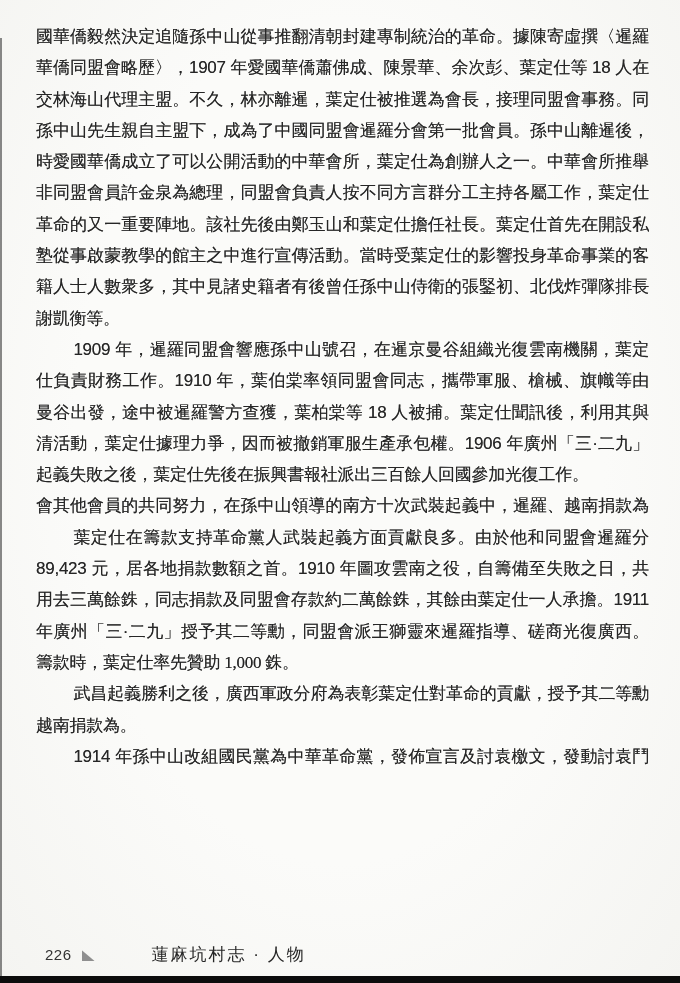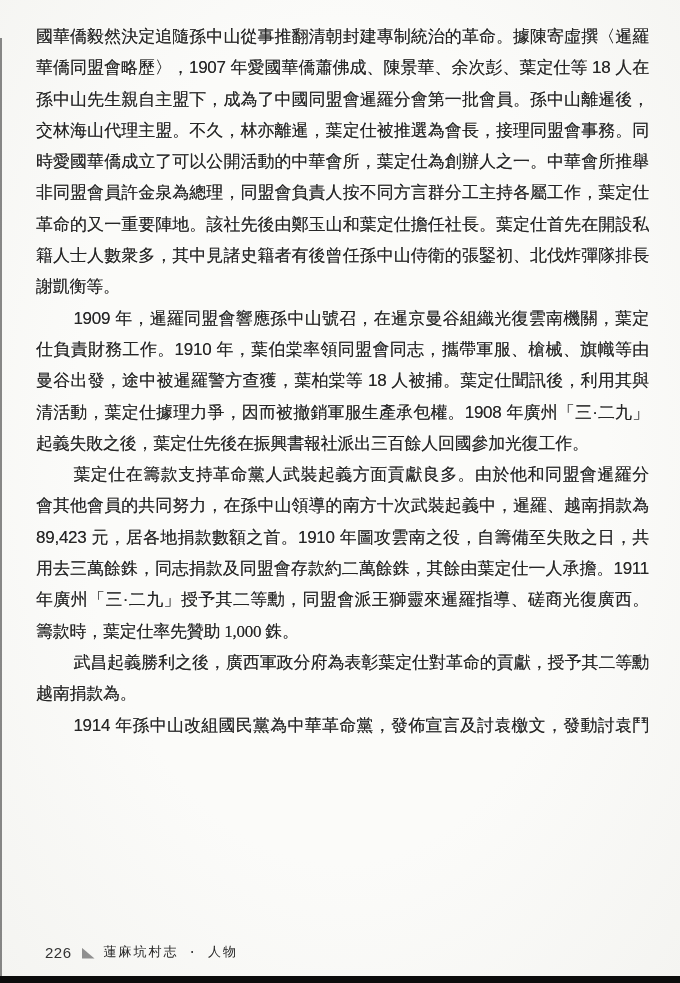--- a/index.html
+++ b/index.html
@@ -59,50 +59,52 @@
     color: #333333;
     font-family: "Liberation Sans", sans-serif;
   }
   .footer .tri {
     width: 13px; height: 11px;
     margin: 2px 9px 0 10px;
     background: #8f8f8f;
     clip-path: polygon(0 0, 100% 100%, 0 100%);
   }
   .footer .book {
-    font-family: Liberation Mono, monospace;
-    font-size: 13px;
+    font-family: Liberation Sans, sans-serif;
+    font-size: 17px;
     letter-spacing: 2px;
     color: #262626;
+    margin-left: 48px;
   }
 </style>
 </head>
 <body>
 
 <div class="page">
 
   <div class="edge-left"></div>
 
   <div class="text-block">
       <div class="line">國華僑毅然決定追隨孫中山從事推翻清朝封建專制統治的革命。據陳寄虛撰〈暹羅</div>
       <div class="line">華僑同盟會略歷〉，1907 年愛國華僑蕭佛成、陳景華、余次彭、葉定仕等 18 人在</div>
+      <div class="line">交林海山代理主盟。不久，林亦離暹，葉定仕被推選為會長，接理同盟會事務。同</div>
       <div class="line">孫中山先生親自主盟下，成為了中國同盟會暹羅分會第一批會員。孫中山離暹後，</div>
-      <div class="line">交林海山代理主盟。不久，林亦離暹，葉定仕被推選為會長，接理同盟會事務。同</div>
       <div class="line">時愛國華僑成立了可以公開活動的中華會所，葉定仕為創辦人之一。中華會所推舉</div>
       <div class="line">非同盟會員許金泉為總理，同盟會負責人按不同方言群分工主持各屬工作，葉定仕</div>
       <div class="line">革命的又一重要陣地。該社先後由鄭玉山和葉定仕擔任社長。葉定仕首先在開設私</div>
+      <div class="line">塾從事啟蒙教學的館主之中進行宣傳活動。當時受葉定仕的影響投身革命事業的客</div>
       <div class="line">籍人士人數衆多，其中見諸史籍者有後曾任孫中山侍衛的張鋻初、北伐炸彈隊排長</div>
       <div class="line para-end">謝凱衡等。</div>
       <div class="line indent">1909 年，暹羅同盟會響應孫中山號召，在暹京曼谷組織光復雲南機關，葉定</div>
       <div class="line">仕負責財務工作。1910 年，葉伯棠率領同盟會同志，攜帶軍服、槍械、旗幟等由</div>
       <div class="line">曼谷出發，途中被暹羅警方查獲，葉柏棠等 18 人被捕。葉定仕聞訊後，利用其與</div>
-      <div class="line">清活動，葉定仕據理力爭，因而被撤銷軍服生產承包權。1908 年廣州「三·二九」</div>
+      <div class="line">清活動，葉定仕據理力爭，因而被撤銷軍服生產承包權。1906 年廣州「三·二九」</div>
       <div class="line para-end">起義失敗之後，葉定仕先後在振興書報社派出三百餘人回國參加光復工作。</div>
+      <div class="line">會其他會員的共同努力，在孫中山領導的南方十次武裝起義中，暹羅、越南捐款為</div>
       <div class="line indent">葉定仕在籌款支持革命黨人武裝起義方面貢獻良多。由於他和同盟會暹羅分</div>
-      <div class="line">會其他會員的共同努力，在孫中山領導的南方十次武裝起義中，暹羅、越南捐款為</div>
       <div class="line">89,423 元，居各地捐款數額之首。1910 年圖攻雲南之役，自籌備至失敗之日，共</div>
       <div class="line">用去三萬餘銖，同志捐款及同盟會存款約二萬餘銖，其餘由葉定仕一人承擔。1911</div>
       <div class="line">年廣州「三·二九」授予其二等勳，同盟會派王獅靈來暹羅指導、磋商光復廣西。</div>
       <div class="line para-end">籌款時，葉定仕率先贊助 1,000 銖。</div>
       <div class="line indent">武昌起義勝利之後，廣西軍政分府為表彰葉定仕對革命的貢獻，授予其二等勳</div>
       <div class="line para-end">越南捐款為。</div>
       <div class="line indent">1914 年孫中山改組國民黨為中華革命黨，發佈宣言及討袁檄文，發動討袁鬥</div>
     </div>
 
   <div class="footer">

